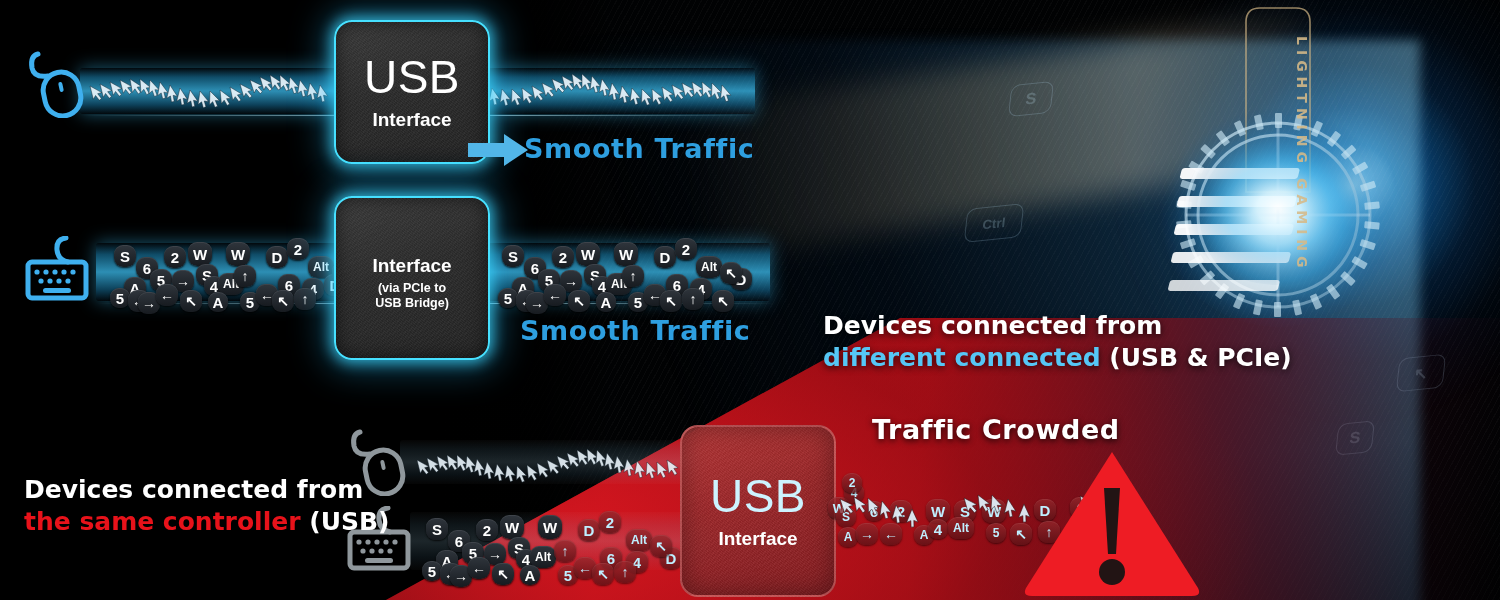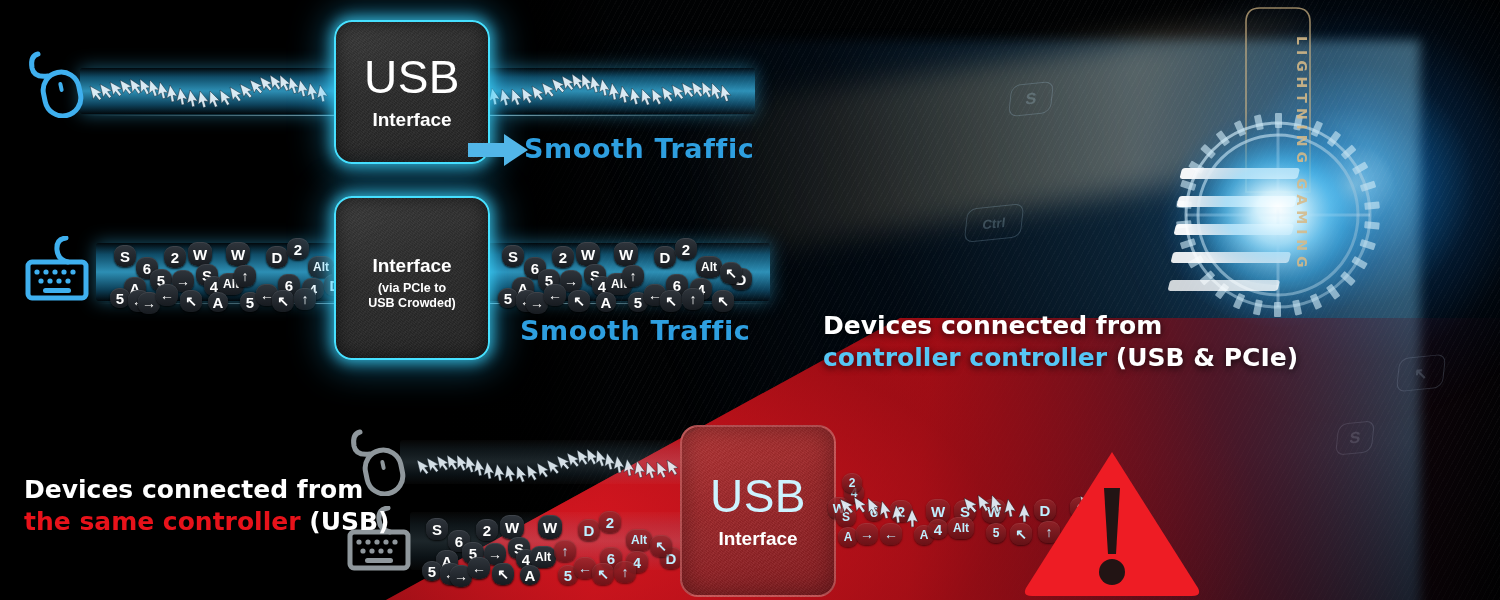--- a/index.html
+++ b/index.html
@@ -540,21 +540,21 @@
     <div class="key" style="left:134px;top:52px;width:20px;height:20px;">5</div>
     <div class="key arrow" style="left:150px;top:44px;width:22px;height:22px;">←</div>
     <div class="key arrow" style="left:166px;top:50px;width:22px;height:22px;">↖</div>
     <div class="key arrow" style="left:188px;top:48px;width:22px;height:22px;">↑</div>
     <div class="key arrow" style="left:226px;top:22px;width:22px;height:22px;">↖</div>
   </div>
 
   <div class="iblock cyan" style="left:334px;top:196px;width:152px;height:160px;">
     <div class="sub">Interface</div>
     <div class="note">(via PCIe to</div>
-    <div class="note" style="margin-top:0">USB Crowded)</div>
+    <div class="note" style="margin-top:0">USB Bridge)</div>
   </div>
 
   <div class="keyfield" style="left:494px;top:240px;">
     <div class="key" style="left:8px;top:5px;width:22px;height:22px;">S</div>
     <div class="key" style="left:30px;top:17px;width:22px;height:22px;">6</div>
     <div class="key" style="left:58px;top:6px;width:22px;height:22px;">2</div>
     <div class="key" style="left:82px;top:2px;width:24px;height:24px;">W</div>
     <div class="key" style="left:120px;top:2px;width:24px;height:24px;">W</div>
     <div class="key" style="left:160px;top:6px;width:22px;height:22px;">D</div>
     <div class="key" style="left:181px;top:-2px;width:22px;height:22px;">2</div>
@@ -581,21 +581,21 @@
     <div class="key arrow" style="left:188px;top:48px;width:22px;height:22px;">↑</div>
     <div class="key arrow" style="left:218px;top:50px;width:22px;height:22px;">↖</div>
     <div class="key arrow" style="left:226px;top:22px;width:22px;height:22px;">↖</div>
   </div>
 
   <div class="smooth" style="left:520px;top:315px;">Smooth Traffic</div>
 
   <div class="calloutR" style="left:823px;top:310px;">
     <div class="l1">Devices connected from</div>
     <div>
-      <span class="hi-blue">controller controller</span><span class="l2w"> (USB &amp; PCIe)</span>
+      <span class="hi-blue">different connected</span><span class="l2w"> (USB &amp; PCIe)</span>
     </div>
   </div>
 
   <div class="lane" style="left:400px;top:440px;width:300px;height:44px;"></div>
   <div class="lane" style="left:410px;top:512px;width:300px;height:58px;"></div>
 
   <div style="position:absolute;left:344px;top:424px;">
     <svg width="70" height="72" viewBox="0 0 70 72">
       <path d="M16 8 Q8 10 10 22 Q12 32 26 30" fill="none" stroke="#8f979c" stroke-width="5" stroke-linecap="round"></path>
       <rect x="22" y="26" width="36" height="44" rx="18" fill="none" stroke="#8f979c" stroke-width="5" transform="rotate(-12 40 48)"></rect>
@@ -828,20 +828,21 @@
         <g transform="translate(30,3) rotate(4) scale(.66)">
             <path d="M0 0 L0 22 L5 17 L9 26 L13 24 L9 15 L16 15 Z"></path>
           </g>
         <g transform="translate(46,8) rotate(14) scale(.66)">
             <path d="M0 0 L0 22 L5 17 L9 26 L13 24 L9 15 L16 15 Z"></path>
           </g>
       </g>
     </svg>
   </div>
 
+  <div class="crowded" style="left:872px;top:414px;">Traffic Crowded</div>
 
   <div class="warn" style="left:1022px;top:448px;">
     <svg width="180" height="152" viewBox="0 0 180 152">
       <path d="M90 4 L176 140 Q180 148 170 148 L10 148 Q0 148 4 140 Z" fill="#ee1c24"></path>
       <path d="M82 40 L98 40 L94 106 L86 106 Z" fill="#221414"></path>
       <circle cx="90" cy="124" r="13" fill="#221414"></circle>
     </svg>
   </div>
 
   <div class="calloutL" style="left:24px;top:474px;width:300px;">

